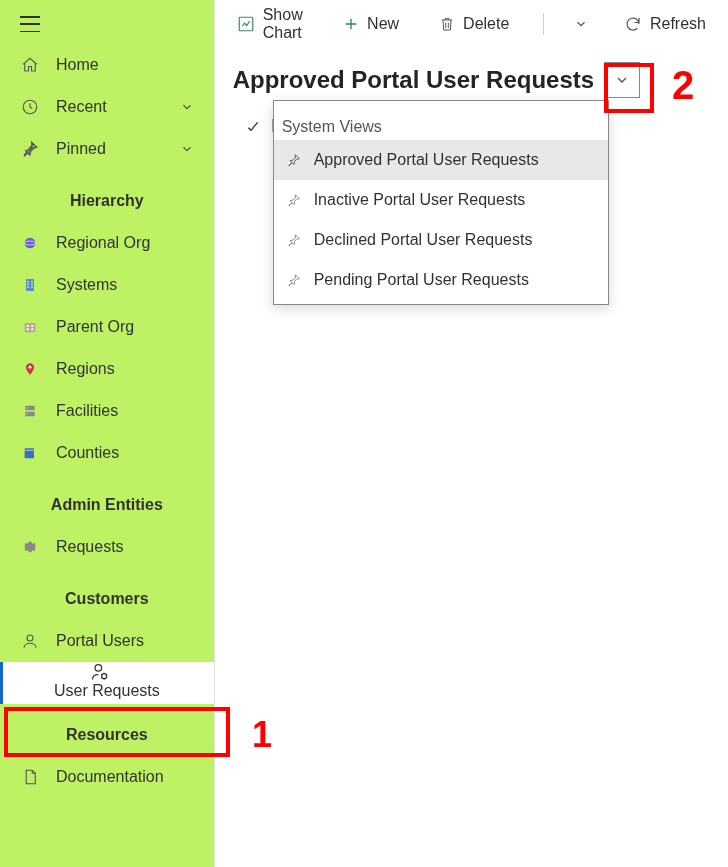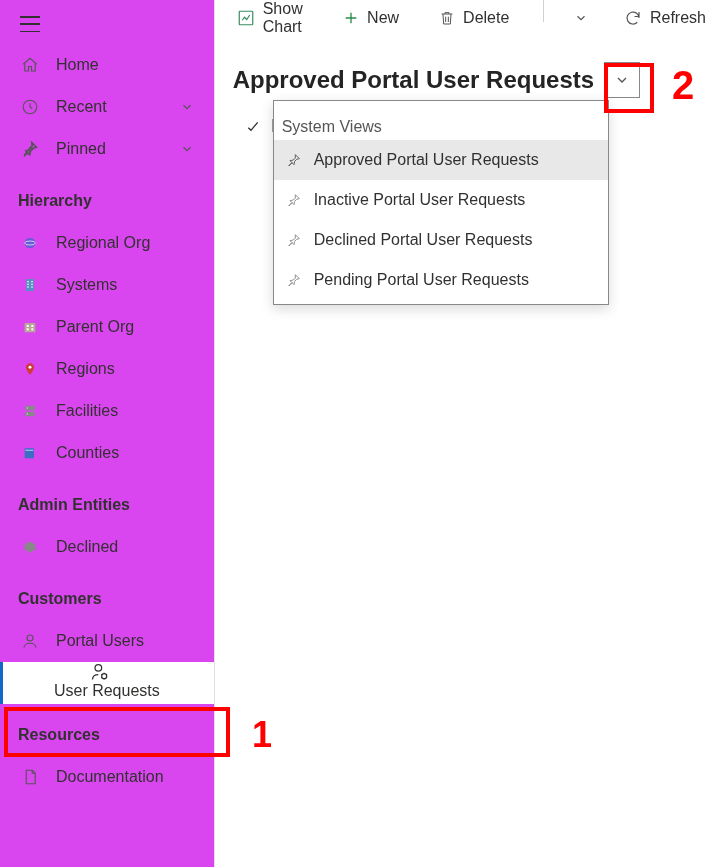--- a/index.html
+++ b/index.html
@@ -9,21 +9,21 @@
     color: #323130;
     background: #fff;
     width: 728px;
     height: 867px;
     overflow: hidden;
     position: relative;
   }
   .app { display: flex; height: 100%; }
   .sidebar {
     width: 232px;
-    background: #d946ef;
+    background: #bef264;
     border-right: 1px solid #E1E1E1;
     display: flex;
     flex-direction: column;
     padding-top: 8px;
     overflow: hidden;
   }
   .hamburger {
     padding: 8px 20px 12px 20px;
   }
   .hamburger-icon { width: 20px; height: 16px; display: flex; flex-direction: column; justify-content: space-between; }
@@ -50,20 +50,21 @@
     width: 18px;
     display: flex;
     align-items: center;
     justify-content: center;
   }
   .section-header {
     font-weight: 600;
     font-size: 16px;
     padding: 22px 18px 12px 18px;
     color: #323130;
+    text-align: center;
   }
   .nav-item.selected {
     background: #FFFFFF;
     border-left: 3px solid #1268c9;
     padding-left: 15px;
     flex-direction: column;
   }
   .annot-box-1 {
     position: absolute;
     border: 4px solid #F00;
@@ -79,21 +80,21 @@
     pointer-events: none;
   }
   .main {
     flex: 1;
     display: flex;
     flex-direction: column;
     background: #fff;
   }
   .cmdbar {
     display: flex;
-    align-items: flex-start;
+    align-items: center;
     height: 48px;
     padding: 0 12px;
     gap: 20px;
     border-bottom: 1px solid #fff;
   }
   .cmd-btn {
     display: flex;
     align-items: center;
     height: 36px;
     padding: 0 10px;
@@ -299,21 +300,21 @@
       <span class="label">Counties</span>
     </div>
 
     <div class="section-header">Admin Entities</div>
     <div class="nav-item">
       <span class="icon-slot">
         <svg width="18" height="18" viewBox="0 0 24 24" fill="#888">
             <path d="M12 8a4 4 0 100 8 4 4 0 000-8zm9 4l-2-.5a7 7 0 00-.6-1.5l1-1.8-1.6-1.6-1.8 1a7 7 0 00-1.5-.6L14 5h-4l-.5 2a7 7 0 00-1.5.6l-1.8-1L4.6 8.2l1 1.8A7 7 0 005 11.5L3 12l0 0 2 .5a7 7 0 00.6 1.5l-1 1.8 1.6 1.6 1.8-1a7 7 0 001.5.6L10 19h4l.5-2a7 7 0 001.5-.6l1.8 1 1.6-1.6-1-1.8a7 7 0 00.6-1.5z"></path>
           </svg>
       </span>
-      <span class="label">Declined</span>
+      <span class="label">Requests</span>
     </div>
 
     <div class="section-header">Customers</div>
     <div class="nav-item">
       <span class="icon-slot">
         <svg width="18" height="18" viewBox="0 0 24 24" fill="none" stroke="#555" stroke-width="1.5">
             <circle cx="12" cy="8" r="4"></circle>
             <path d="M4 21c0-4 4-6 8-6s8 2 8 6"></path>
           </svg>
       </span>

